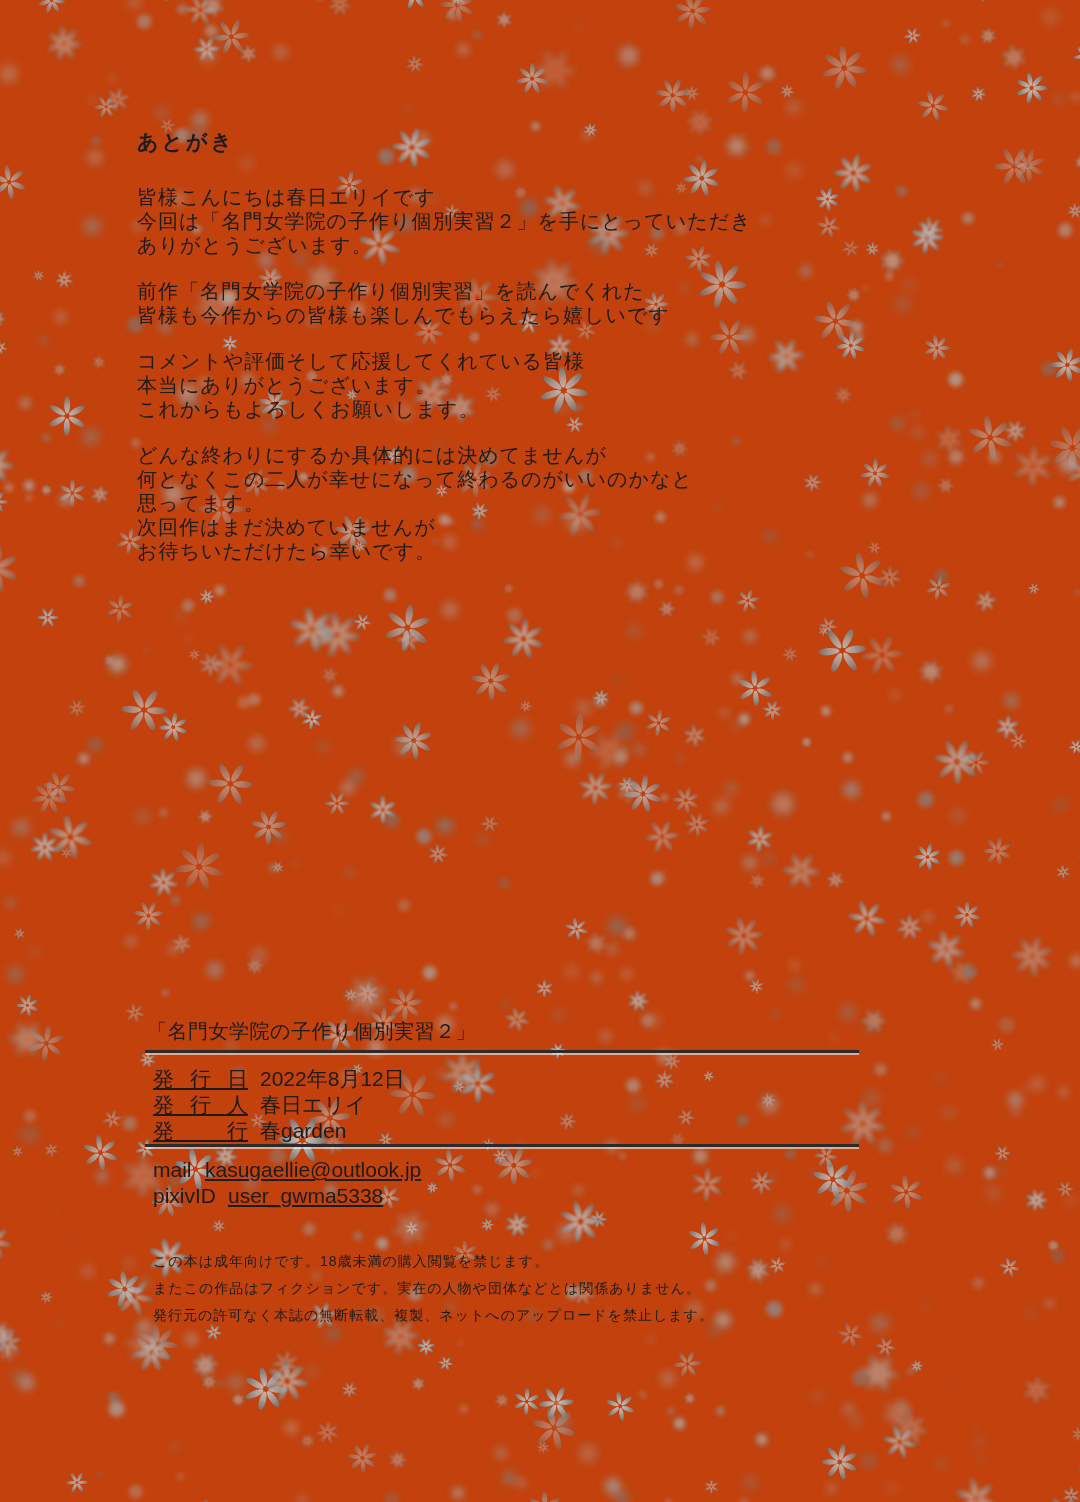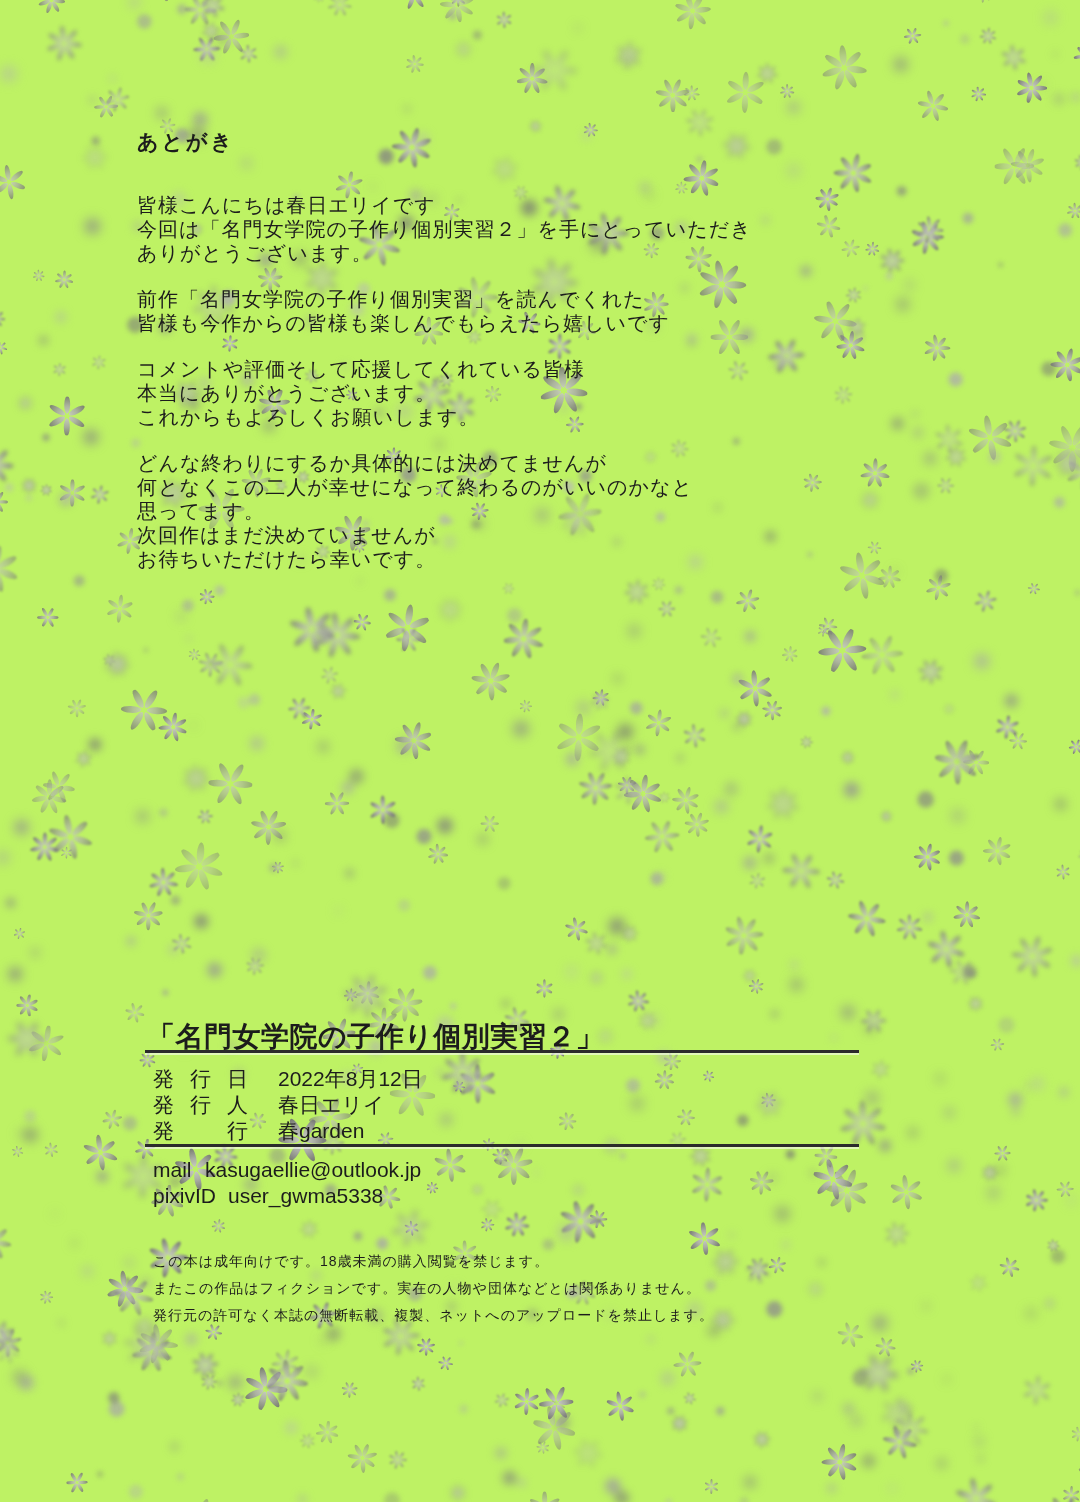--- a/index.html
+++ b/index.html
@@ -15,55 +15,55 @@
   .content{position:absolute;left:0;top:0;width:100%;height:100%;z-index:1;}
 
   .heading{
     position:absolute;left:137px;top:128px;
     font-size:21px;font-weight:600;letter-spacing:3px;
   }
   .paragraphs{
     position:absolute;left:137px;top:181px;width:720px;
     font-size:20px;line-height:24px;font-weight:500;letter-spacing:1px;
   }
-  .paragraphs p{margin:12px 0 22px 0;white-space:pre-line;}
+  .paragraphs p{margin:6px 0 22px 0;white-space:pre-line;font-family:Liberation Mono, monospace;}
 
   .colophon-title{
     position:absolute;left:147px;top:1018px;
-    font-size:28px;font-weight:700;letter-spacing:0.5px;
+    font-size:20px;font-weight:400;letter-spacing:0.5px;
   }
   .rule{
     position:absolute;left:145px;width:714px;height:3px;
     box-shadow:0 2px 0 rgba(255,255,255,0.55);
   }
   .rule-top{top:1050px;}
   .rule-bottom{top:1144px;}
   .pubrows{
     position:absolute;left:153px;top:1066px;
     font-size:21px;line-height:26px;font-weight:500;
   }
   .clabel{
-    display:inline-block;width:95px;margin-right:30px;
-    text-align:justify;text-align-last:justify;
+    display:inline-block;width:95px;margin-right:12px;
+    text-align:justify;text-align-last:justify;text-decoration:underline;
   }
   .contacts{
     position:absolute;left:153px;top:1157px;
-    font-size:21px;line-height:26px;font-weight:500;
+    font-size:21px;line-height:26px;font-weight:500;text-decoration:underline;
   }
   .contact-label{display:inline-block;min-width:40px;margin-right:12px;}
   .disclaimer{
     position:absolute;left:153px;top:1248px;
     font-size:14px;line-height:27px;font-weight:500;letter-spacing:1px;
     white-space:pre-line;
   }
 </style>
 </head>
 <body>
 
-<div class="page" style="background: #bef264; color: rgb(28, 28, 28);">
+<div class="page" style="background: #c2410c; color: rgb(28, 28, 28);">
 
   <svg id="pattern" width="1080" height="1502" viewBox="0 0 1080 1502">
       <defs>
         <radialGradient id="petalGrad" gradientUnits="userSpaceOnUse" cx="0" cy="0" r="10.5">
           <stop offset="0" stop-color="#cfcfcf"></stop>
           <stop offset="0.5" stop-color="#a9a9a9"></stop>
           <stop offset="1" stop-color="#707070"></stop>
         </radialGradient>
         <symbol id="flower6" viewBox="-10 -10 20 20" width="20" height="20">
           <ellipse cx="0" cy="-5.8" rx="1.55" ry="4.6" transform="rotate(0)" fill="url(#petalGrad)"></ellipse>

